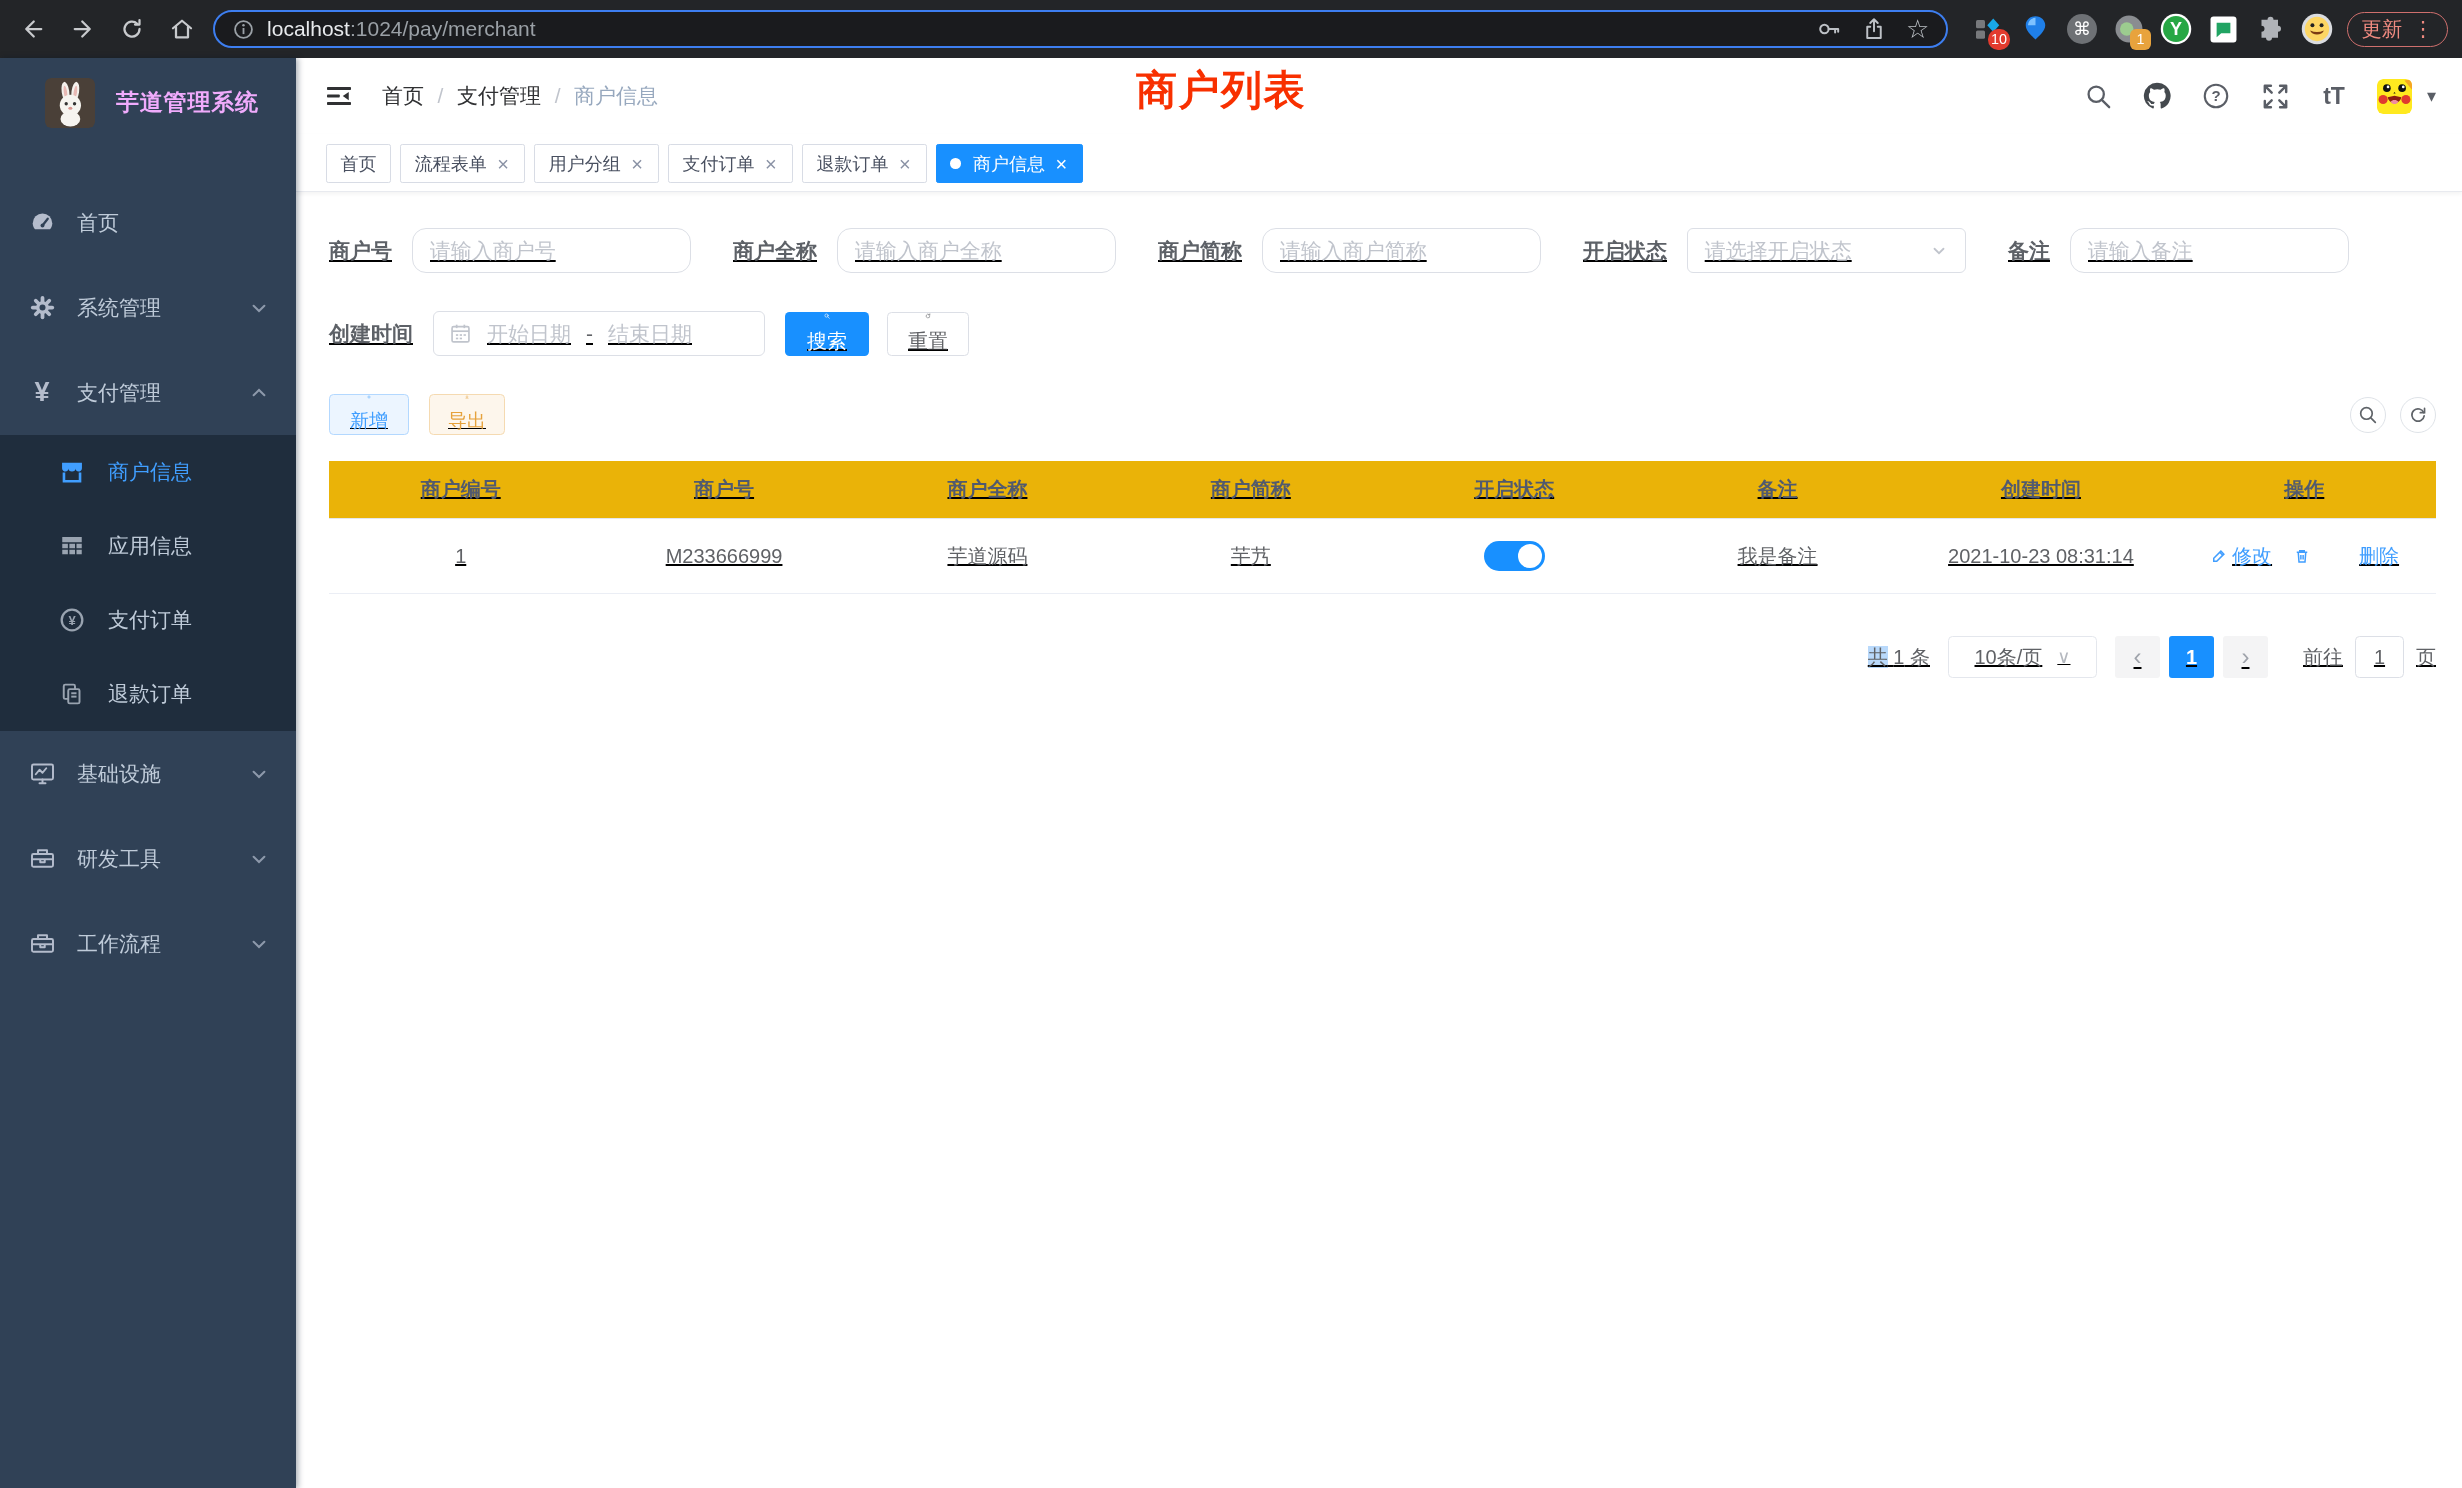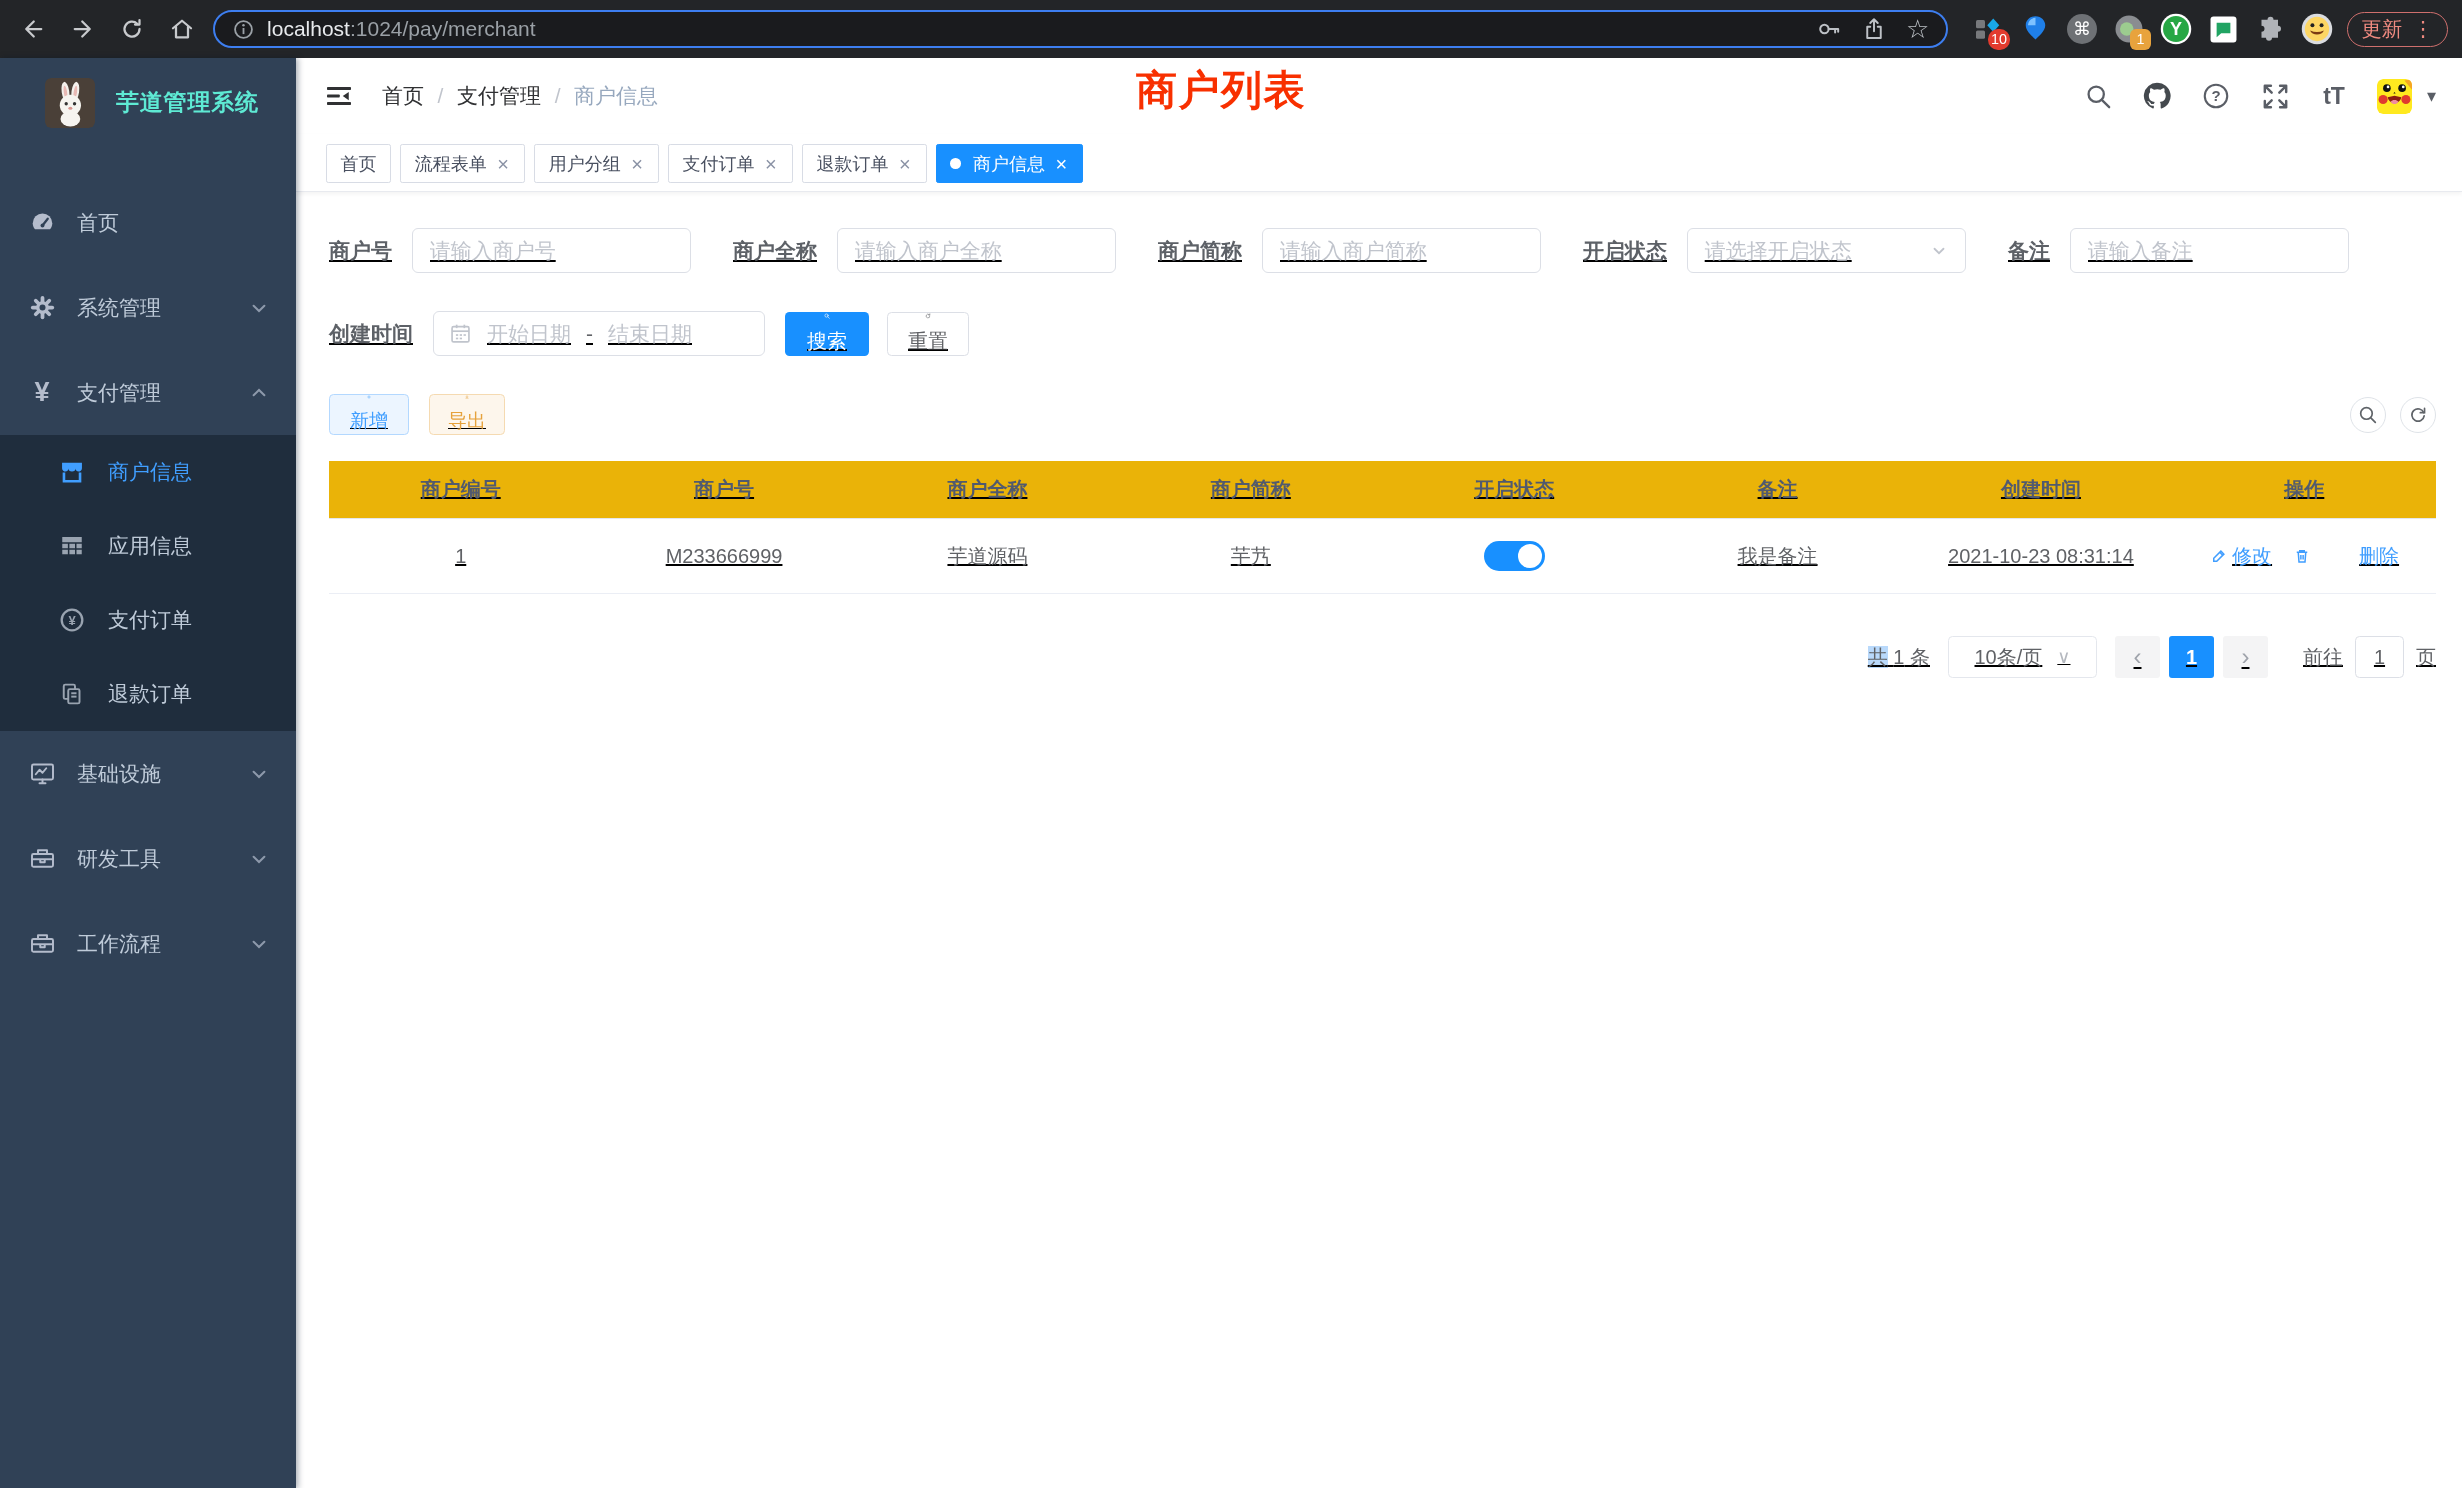--- a/index.html
+++ b/index.html
@@ -29,21 +29,21 @@
     display:flex; align-items:center; gap:10.6px; padding:0 13.6px; font-size:20.5px; margin-left:6px; }
   .update-pill .dots { font-size:21px; letter-spacing:0; color:#f08a80; }
 
   
   .app { flex:1; display:flex; min-height:0; }
 
   
   .sidebar { width:296px; background:#304156; flex:none; box-shadow:1.5px 0 6px rgba(0,21,41,.35); z-index:3; }
   .logo-row { height:89px; display:flex; align-items:center; padding:0 0 0 45px; gap:21px; }
   .logo-img { width:50px; height:50px; border-radius:6px; flex:none; }
-  .logo-title { color:#5eead4; font-size:23px; font-weight:bold; letter-spacing:0.8px; }
+  .logo-title { color:#f0abfc; font-size:23px; font-weight:bold; letter-spacing:0.8px; }
   .menu { margin-top:33px; }
   .menu-item { height:85px; display:flex; align-items:center; padding:0 27px; color:#bfcbd9; font-size:21px; cursor:pointer; }
   .menu-item .mi-icon { width:30px; height:30px; margin-right:20px; flex:none; display:flex; align-items:center; justify-content:center; }
   .menu-item .arrow { margin-left:auto; color:#8d99ab; }
   .submenu { background:#1f2d3d; }
   .submenu-item { height:74px; display:flex; align-items:center; padding-left:58px; color:#bfcbd9; font-size:21px; cursor:pointer; }
   .submenu-item .mi-icon { width:27px; height:27px; margin-right:23px; display:flex; align-items:center; justify-content:center; }
   .submenu-item.active { color:#409eff; }
   .ysign { font-size:27px; font-weight:bold; color:#b4bccc; }
 
@@ -70,21 +70,21 @@
   .tag .tclose { color:#8a92a5; font-size:20px; line-height:1; padding:0 1.5px; }
   .tag.active { background:#1890ff; border-color:#1890ff; color:#fff; }
   .tag.active::before { content:""; width:10.6px; height:10.6px; background:#fff; border-radius:50%; margin-right:3px; }
   .tag.active .tclose { color:#fff; }
 
   .content { flex:1; padding:36px 26px 0 33px;text-decoration:underline; }
 
   .filter-row { display:flex; align-items:center; }
   .fgroup { display:flex; align-items:center; margin-right:42px; }
   .flabel { font-size:21px; color:#5d6167; font-weight:bold; margin-right:20px; white-space:nowrap; }
-  .tinput { width:279px; height:45px; border:0.8px solid #dcdfe6; border-radius:6px; padding:0 16.7px;
+  .tinput { width:279px; height:45px; border:0.8px solid #dcdfe6; border-radius:14px; padding:0 16.7px;
     font-size:21px; color:#606266; background:#fff; outline:none; }
   .tinput::placeholder { color:#c0c4cc; }
   .fselect { width:279px; height:45px; border:0.8px solid #dcdfe6; border-radius:6px; padding:0 16.7px;
     display:flex; align-items:center; justify-content:space-between; cursor:pointer; background:#fff; }
   .fselect .ph { font-size:21px; color:#c0c4cc; }
   .row2 { margin-top:38px; }
   .daterange { width:332px; height:45px; border:0.8px solid #dcdfe6; border-radius:6px; display:flex;
     align-items:center; padding:0 15px; gap:15px; background:#fff; cursor:text; }
   .daterange .ph { font-size:21px; color:#c0c4cc; }
   .daterange .dash { font-size:21px; color:#606266; }

